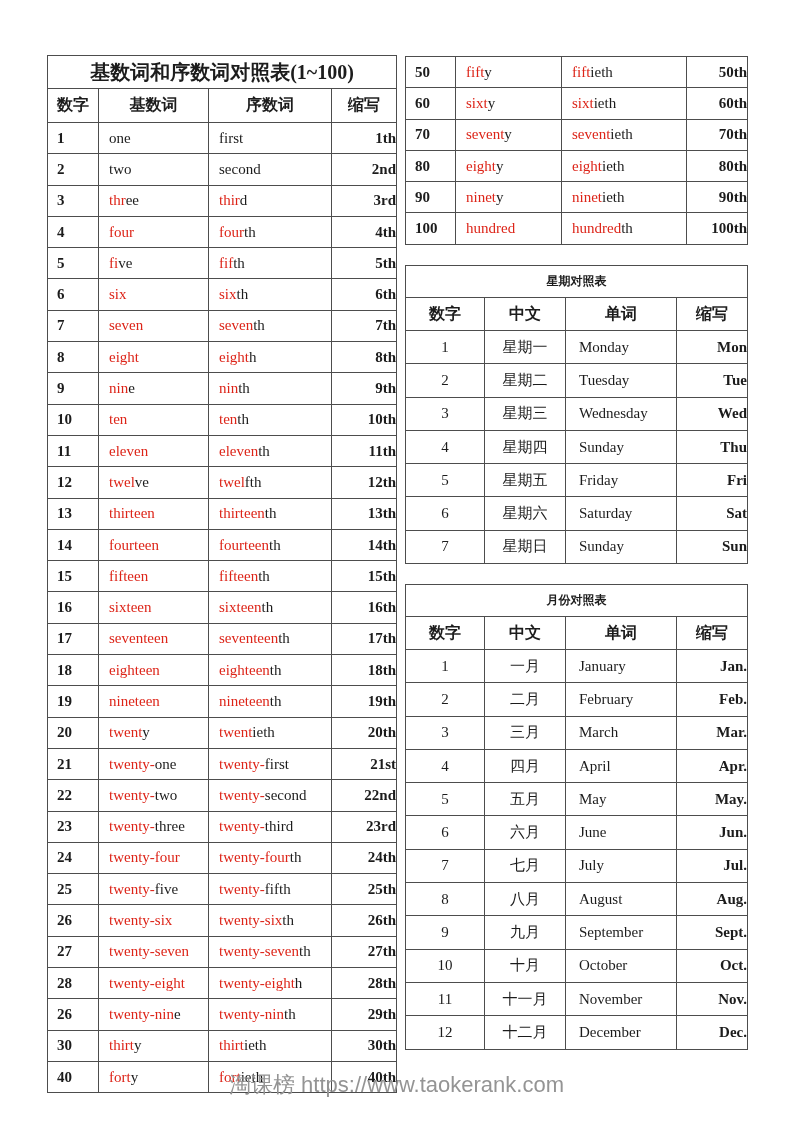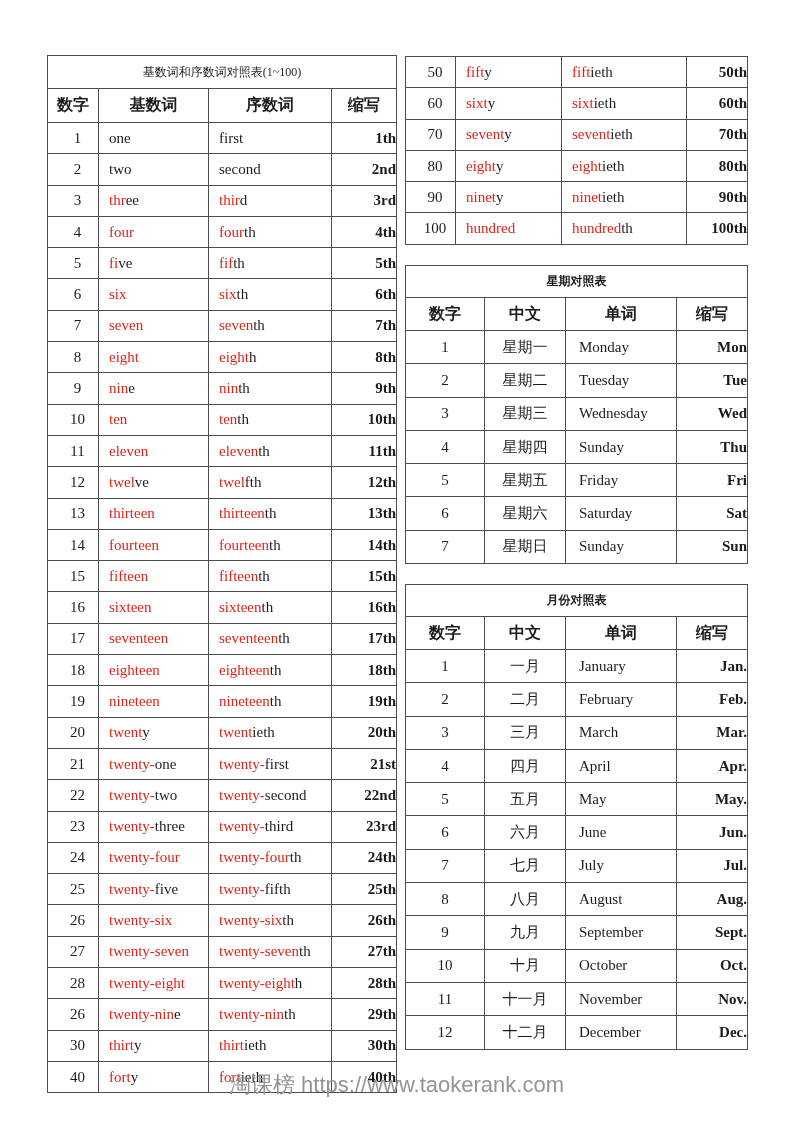--- a/index.html
+++ b/index.html
@@ -24,26 +24,26 @@
     overflow:hidden;
     white-space:nowrap;
     font-size:15px;
     vertical-align:middle;
     padding:0;
   }
   .red{color:var(--red);}
   
   .tbl-nums td{height:30.3px;}
   .tbl-nums td.title-cell{
-    height:32px;text-align:center;font-weight:normal;font-size:12px;
+    height:32px;text-align:center;font-weight:bold;font-size:20px;
   }
   .tbl-nums td.header-cell{
     height:33px;text-align:center;font-weight:bold;font-size:16px;
   }
-  .tbl-nums td.num-cell{font-weight:normal;padding-left:9px;text-align:center;}
+  .tbl-nums td.num-cell{font-weight:bold;padding-left:9px;}
   .tbl-nums td.word-cell{padding-left:10px;}
   .tbl-nums td.abbr-cell{font-weight:bold;text-align:right;}
   #left-table{left:47px;top:55px;width:349px;}
   #right-table{left:405px;top:56px;width:342px;}
   
   .tbl-cn td{height:32.3px;}
   .tbl-cn td.title-cell{height:31px;text-align:center;font-weight:bold;font-size:12px;}
   .tbl-cn td.header-cell{height:32px;text-align:center;font-weight:bold;font-size:16px;}
   .tbl-cn td.num-cell{text-align:center;}
   .tbl-cn td.cn-cell{text-align:center;}

